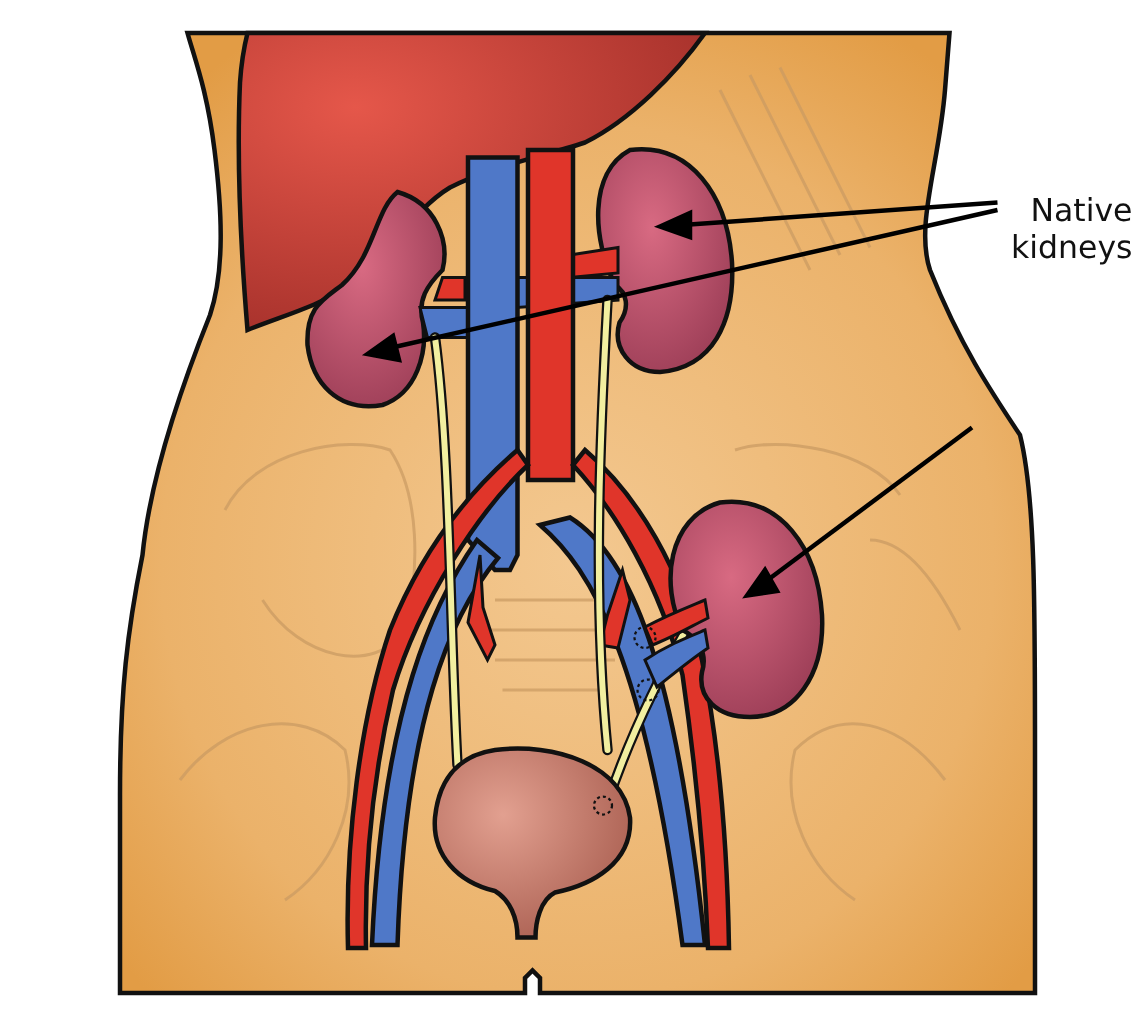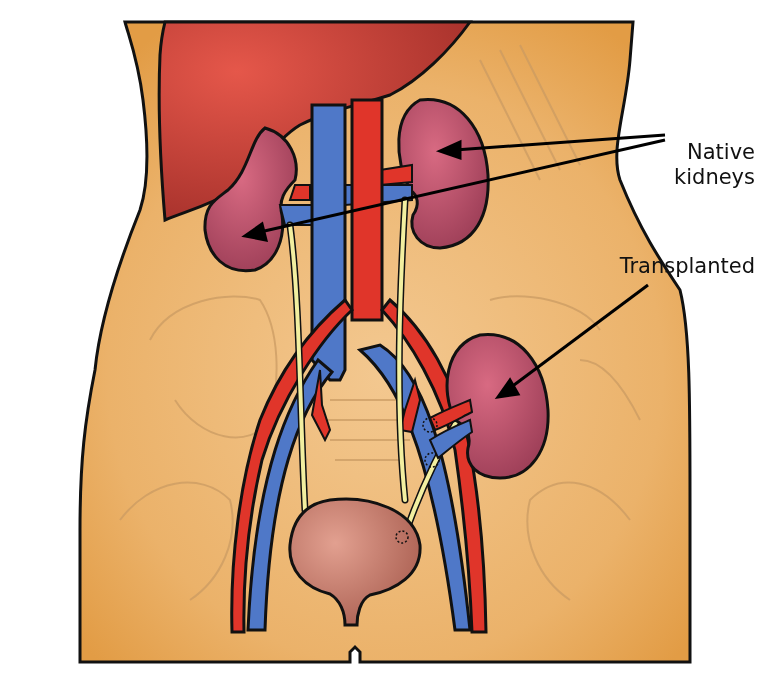--- a/index.html
+++ b/index.html
@@ -1,21 +1,21 @@
 <!DOCTYPE html>
 <html><head>
 <meta charset="utf-8">
 <style>
   html, body { margin: 0; padding: 0; background: #ffffff; }
   body { width: 757px; height: 686px; position: relative; overflow: hidden;
          font-family: "DejaVu Sans", "Liberation Sans", sans-serif; }
   #diagram { position: absolute; left: 0; top: 0; width: 757px; height: 686px; }
   .label { position: absolute; color: #111; font-size: 21px; line-height: 25px;
            text-align: right; white-space: nowrap; }
-  #label-native { right: 2px; top: 128px; margin-top: 12px; }
+  #label-native { right: 2px; top: 128px; }
   #label-transplanted { right: 2px; top: 254px; }
   .label span { display: block; }
 </style>
 </head>
 <body>
 
 <svg id="diagram" viewBox="0 0 757 686" xmlns="http://www.w3.org/2000/svg">
   <defs>
     <radialGradient id="skinGrad" cx="50%" cy="55%" r="65%">
       <stop offset="0%" stop-color="#F3C890"></stop>
@@ -115,14 +115,13 @@
     <polygon points="498,397 510,380 518,394"></polygon>
   </g>
 </svg>
 
 <div class="label" id="label-native">
   <span>Native</span>
   <span>kidneys</span>
 </div>
 
 <div class="label" id="label-transplanted">
-  <span>Transplanted</span>
 </div>
 
 </body></html>

